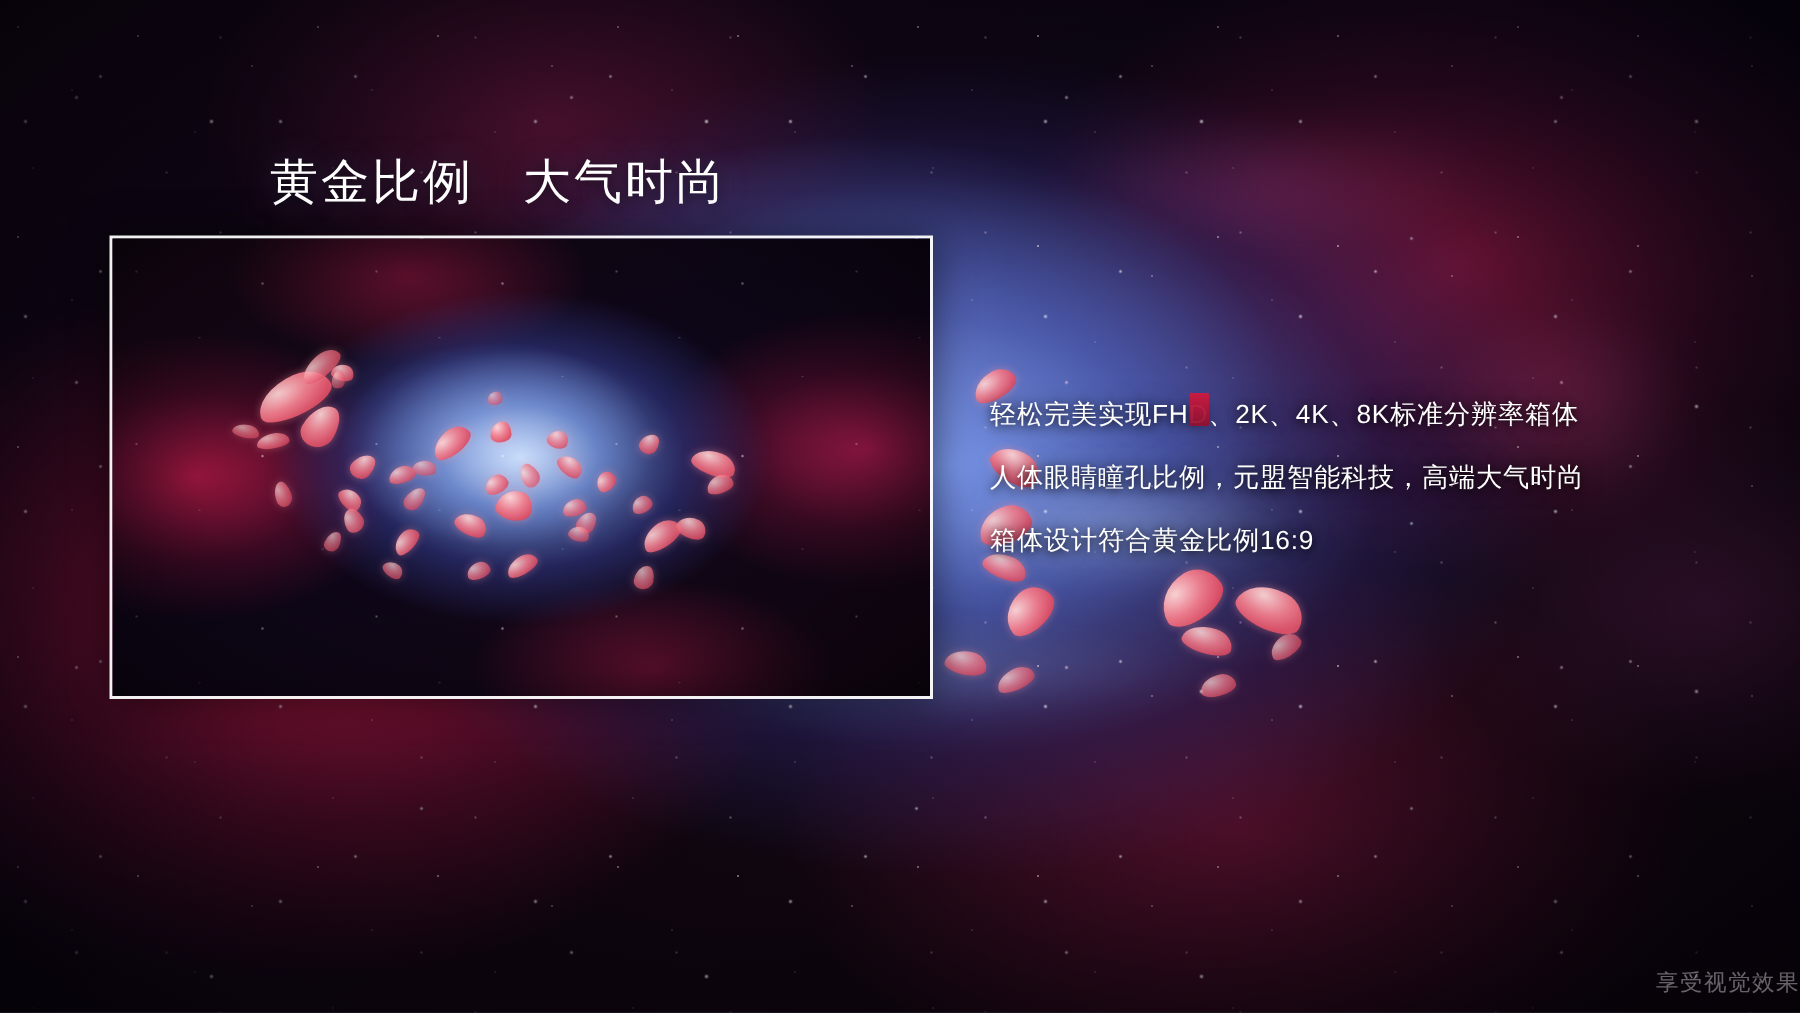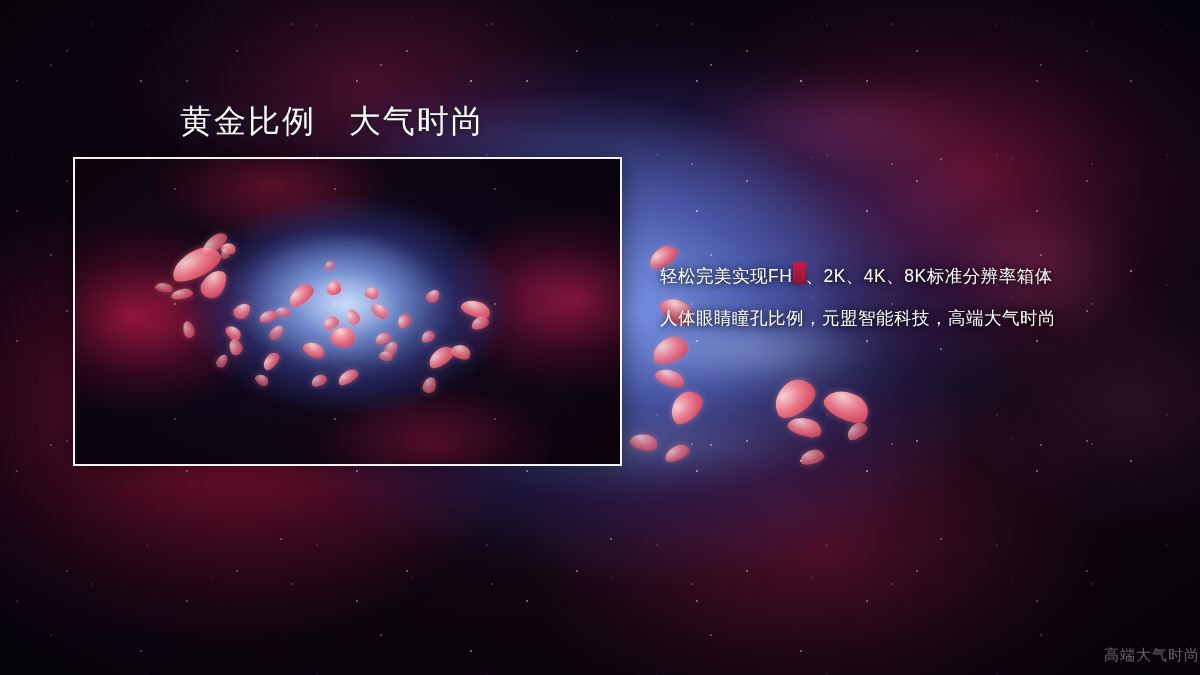--- a/index.html
+++ b/index.html
@@ -197,18 +197,19 @@
         <div class="petal" style="left: 348px; top: 218px; width: 13px; height: 16px; opacity: 0.72; transform: rotate(12deg); background: radial-gradient(at 32% 28%, rgb(255, 215, 215) 0%, rgb(242, 128, 143) 42%, rgb(226, 84, 106) 72%, rgb(192, 58, 82) 100%); box-shadow: rgba(255, 150, 165, 0.45) 0px 0px 6px;"></div>
         <div class="petal" style="left: 250px; top: 102px; width: 10px; height: 9px; opacity: 0.66; transform: rotate(0deg); background: radial-gradient(at 32% 28%, rgb(255, 215, 215) 0%, rgb(242, 128, 143) 42%, rgb(226, 84, 106) 72%, rgb(192, 58, 82) 100%); box-shadow: rgba(255, 150, 165, 0.45) 0px 0px 6px;"></div>
         <div class="petal" style="left: 146px; top: 88px; width: 9px; height: 12px; opacity: 0.62; transform: rotate(0deg); background: radial-gradient(at 32% 28%, rgb(255, 215, 215) 0%, rgb(242, 128, 143) 42%, rgb(226, 84, 106) 72%, rgb(192, 58, 82) 100%); box-shadow: rgba(255, 150, 165, 0.45) 0px 0px 6px;"></div>
       </div>
     <div id="frame-vig"></div>
   </div>
 
   <div id="body-copy">
     <div class="copy-line">轻松完美实现FHD、2K、4K、8K标准分辨率箱体</div>
     <div class="copy-line">人体眼睛瞳孔比例，元盟智能科技，高端大气时尚</div>
+    <div class="copy-line">箱体设计符合黄金比例16:9</div>
   </div>
   <div id="fhd-mark"></div>
 
-  <div id="watermark">高端大气时尚</div>
+  <div id="watermark">享受视觉效果</div>
 
 </div>
 
 </body></html>

